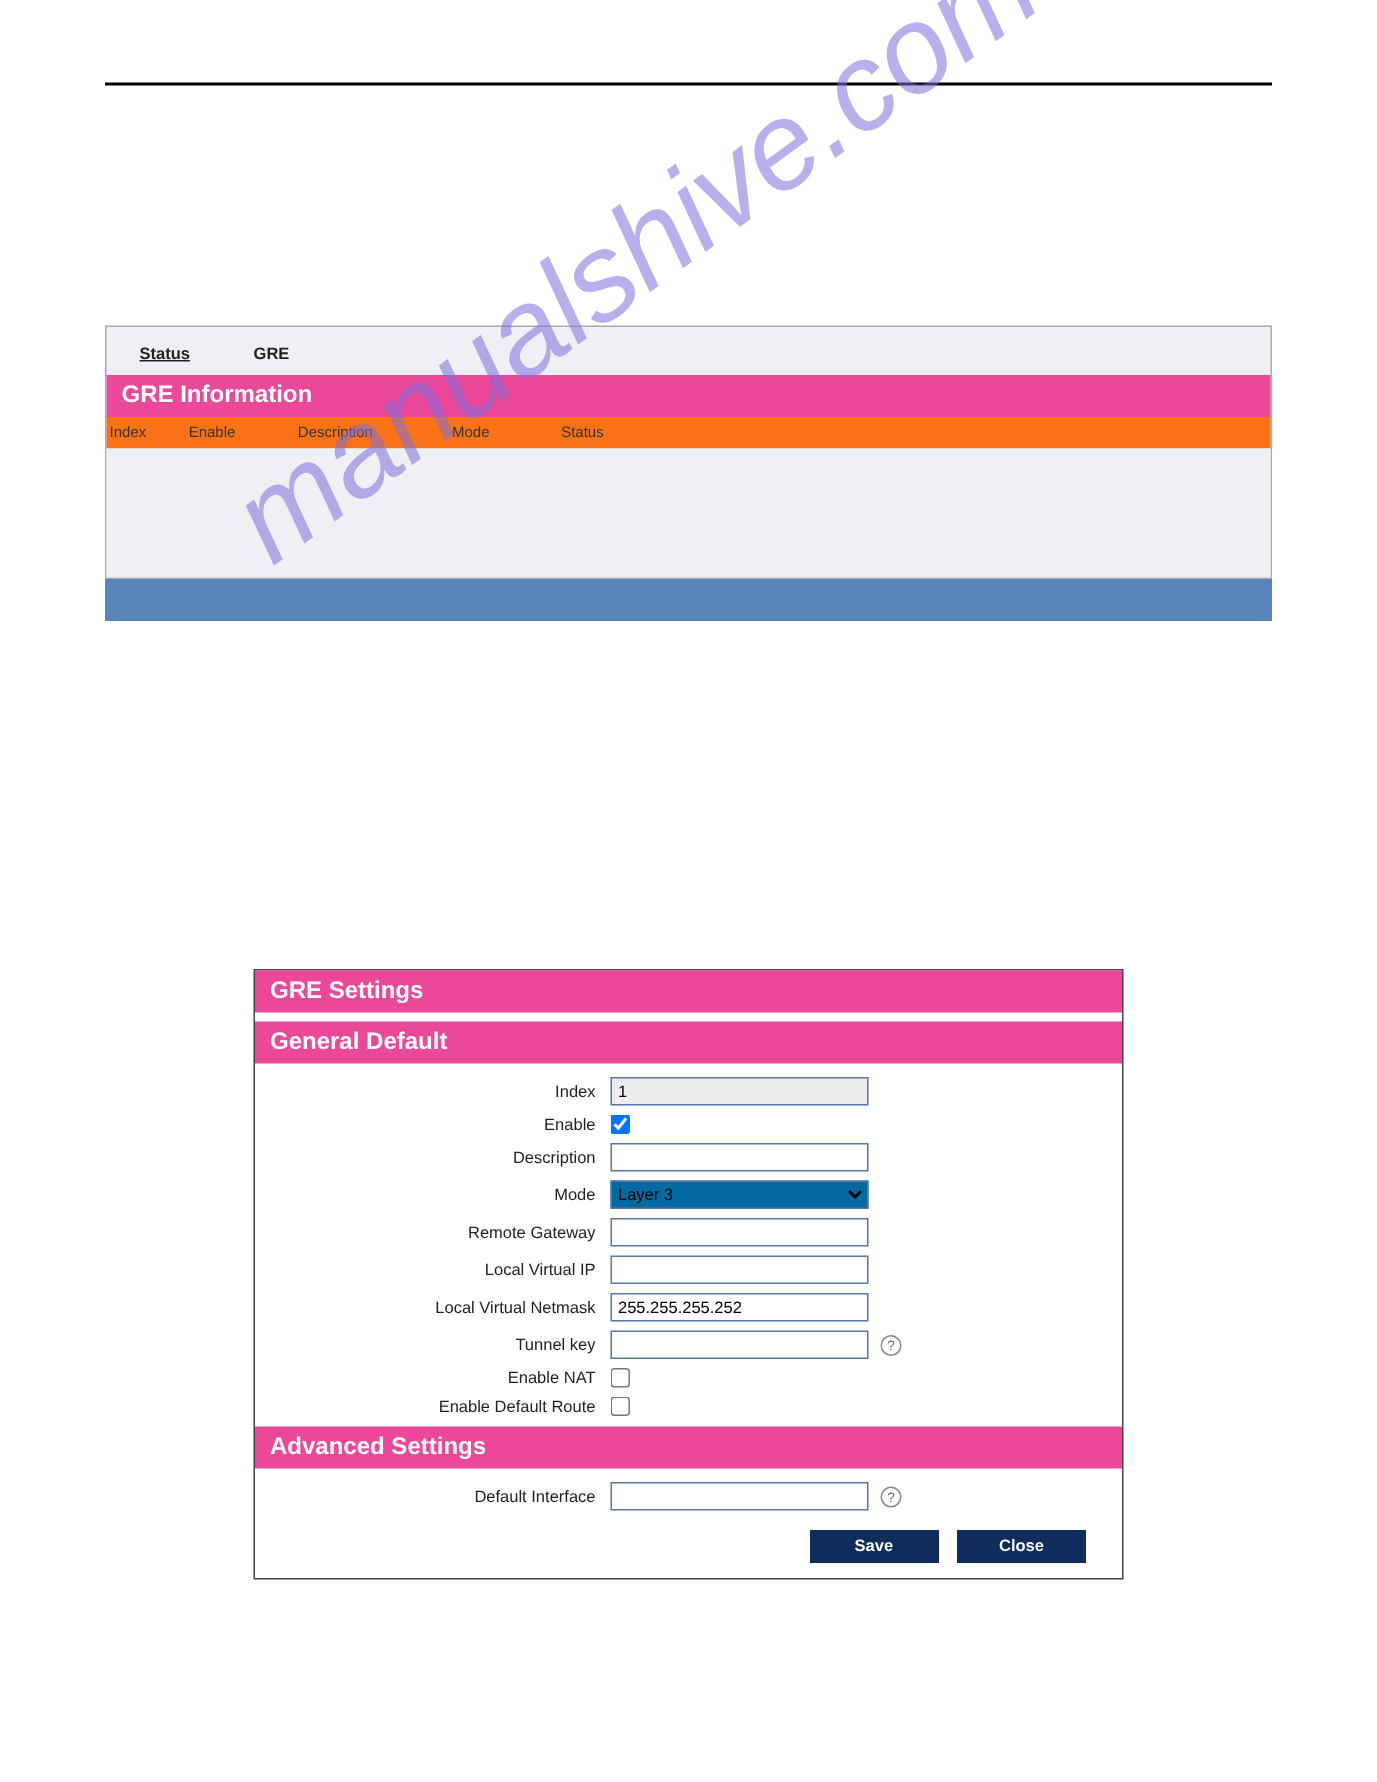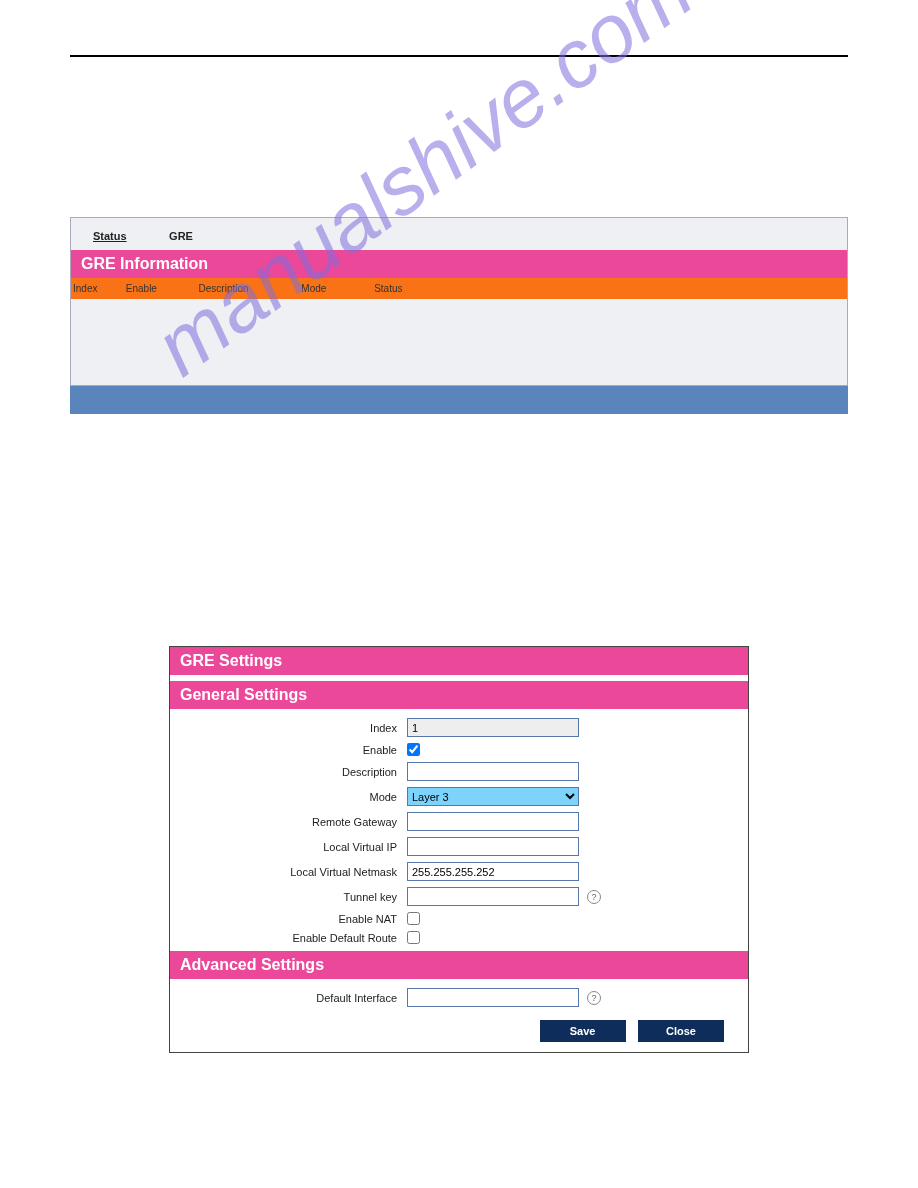--- a/index.html
+++ b/index.html
@@ -16,21 +16,21 @@
 .thead span { display: inline-block; }
 .tbody { height: 86px; background: #eef0f4; }
 
 .bluebar { height: 28px; background: #5a85bc; margin-bottom: 232px; }
 
 .panel2 { width: 580px; margin: 0 auto; border: 1px solid #444; background: #fff; }
 .row { padding: 3px 10px 3px 0; display: flex; align-items: center; font-size: 11px; color: #222; }
 .row label { flex: 0 0 237px; text-align: right; padding-right: 10px; }
 input.txt { width: 172px; height: 19px; border: 1px solid #5577aa; padding: 0 4px; font-size: 11px; }
 input.txt.ro { background: #eee; }
-select.sel { width: 172px; height: 19px; border: 1px solid #5577aa; font-size: 11px; background: #7dd3fc; }
+select.sel { width: 172px; height: 19px; border: 1px solid #5577aa; font-size: 11px; background: #0369a1; }
 .help { width: 14px; height: 14px; border: 1px solid #888; border-radius: 50%; display: inline-flex; align-items: center; justify-content: center; font-size: 9px; color: #666; margin-left: 8px; }
 .btnrow { text-align: right; padding: 8px 24px 10px 0; }
 .btn { display: inline-block; width: 86px; text-align: center; background: #0e2d5b; color: #fff; font-weight: bold; font-size: 11px; padding: 5px 0; margin-left: 8px; border: none; cursor: pointer; }
 
 .watermark { position: absolute; left: 138px; top: 318px; font-size: 82px; font-style: italic; color: rgba(125,110,220,0.55); transform: rotate(-36deg); transform-origin: left top; pointer-events: none; font-family: 'Trebuchet MS', sans-serif; white-space: nowrap; }
 </style>
 </head>
 <body>
 
 <div class="page">
@@ -49,21 +49,21 @@
       <span style="width:70px">Mode</span>
       <span>Status</span>
     </div>
     <div class="tbody"></div>
   </div>
 
   <div class="bluebar"></div>
 
   <div class="panel2">
     <div class="bar-dark">GRE Settings</div>
-    <div class="bar-dark" style="margin-top:6px">General Settings</div>
+    <div class="bar-dark" style="margin-top:6px">General Default</div>
 
     <div style="padding:6px 0 4px 0">
       <div class="row">
         <label>Index</label>
         <input class="txt ro" type="text" readonly="" value="1" style="">
       </div>
       <div class="row">
         <label>Enable</label>
         <input type="checkbox" checked="" style="">
       </div>

